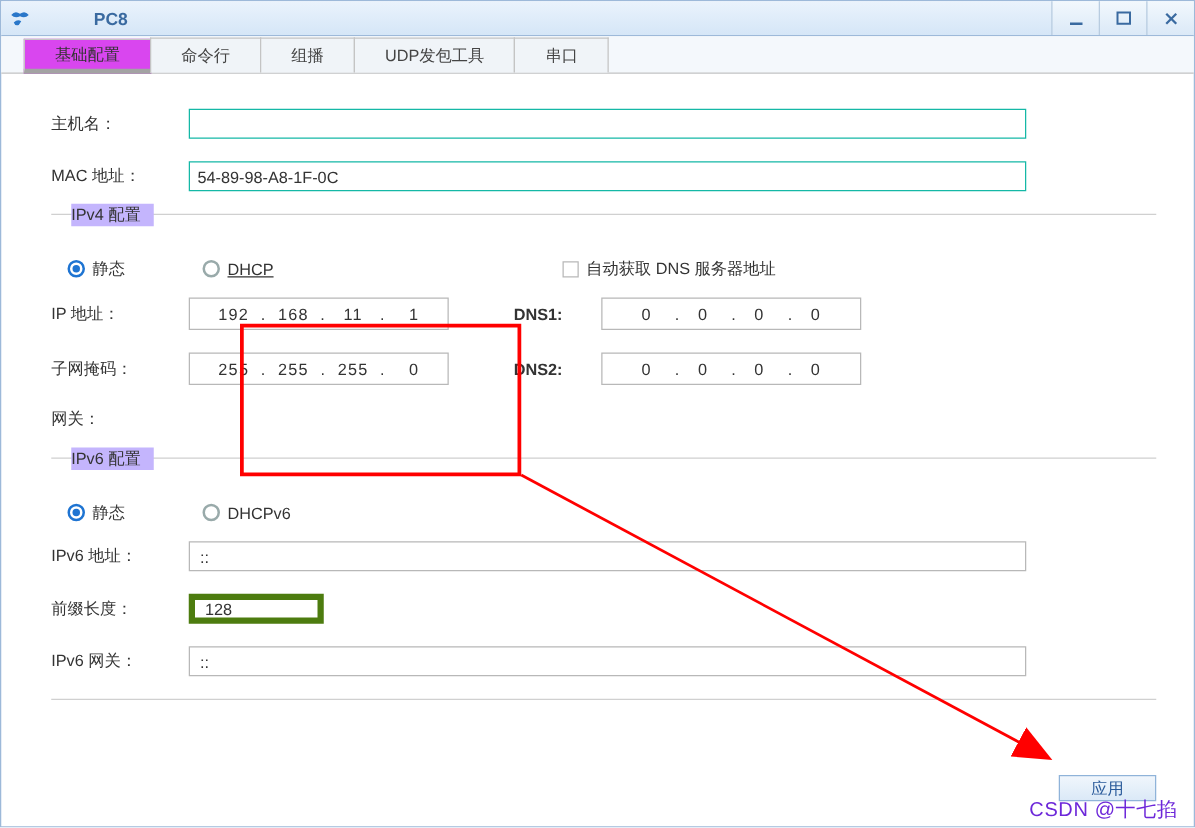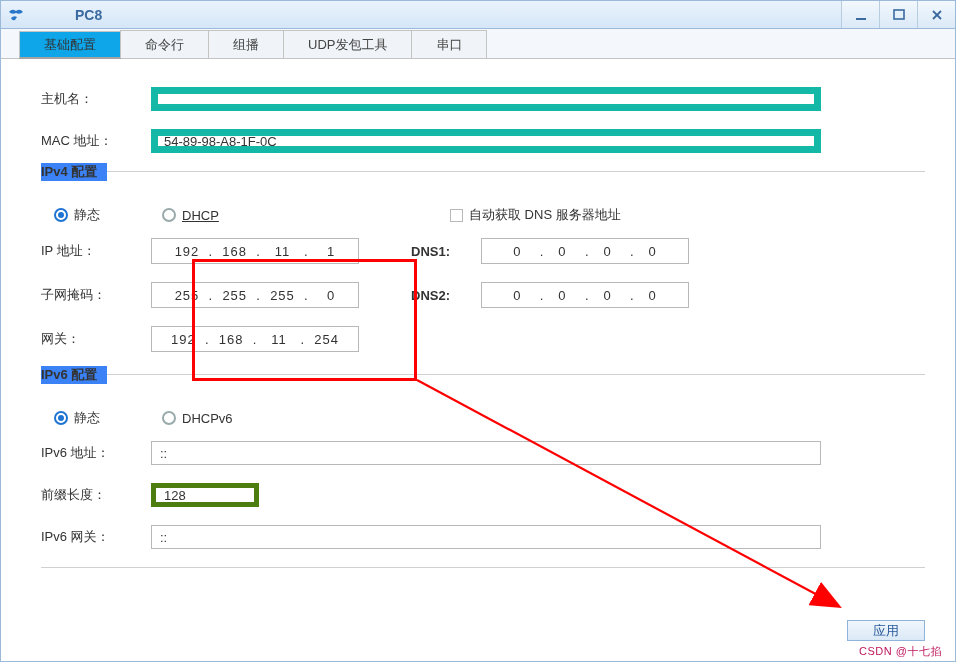--- a/index.html
+++ b/index.html
@@ -6,47 +6,47 @@
     body { background: #fff; width: 956px; height: 662px; position: relative; }
     .window { width: 956px; height: 662px; border: 1px solid #9db9d9; background: #fff; }
     .titlebar { height: 28px; background: linear-gradient(#eaf3fc, #d5e6f7); border-bottom: 1px solid #9db9d9; display: flex; align-items: center; padding-left: 6px; gap: 44px; }
     .app-icon { width: 18px; height: 18px; margin-right: 6px; display: flex; align-items: center; justify-content: center; }
     .titlebar-title { color: #3a6aa0; font-weight: bold; font-size: 14px; flex: 1; }
     .win-controls { display: flex; height: 100%; }
     .win-btn { width: 38px; height: 100%; border-left: 1px solid #b8cce0; display: flex; align-items: center; justify-content: center; cursor: pointer; background: linear-gradient(#f2f8fd, #dbe9f7); color: #3a6aa0; font-weight: bold; }
     .win-btn:last-child { border-right: none; }
     .tabstrip { height: 30px; background: #f4f8fc; border-bottom: 1px solid #c4c4c4; display: flex; align-items: flex-end; padding-left: 18px; }
     .tab { height: 28px; padding: 0 24px; display: flex; align-items: center; border: 1px solid #c4c4c4; border-bottom: none; margin-right: -1px; background: #f0f4f8; color: #444; cursor: pointer; position: relative; }
-    .tab.active { background: #0ea5e9; color: #333; border-bottom: 2px solid #a3a3a3; margin-bottom: -1px; }
+    .tab.active { background: #d946ef; color: #333; border-bottom: 4px solid #a3a3a3; margin-bottom: -1px; }
     .panel { padding: 28px 30px 0 40px; position: relative; }
     .row { display: flex; align-items: center; margin-bottom: 18px; }
     .label-cell { width: 110px; color: #333; }
-    .full-input { width: 670px; height: 24px; border: 7px solid #14b8a6; padding: 0 6px; color: #333; background: #fff; }
+    .full-input { width: 670px; height: 24px; border: 1px solid #14b8a6; padding: 0 6px; color: #333; background: #fff; }
     .fieldset { border: none; position: relative; border-top: 1px solid #d0d0d0; margin-top: 4px; padding-top: 34px; }
-    .legend { position: absolute; top: -9px; left: 0; background: #3b82f6; padding-right: 10px; color: #333; font-weight: bold; }
+    .legend { position: absolute; top: -9px; left: 16px; background: #c4b5fd; padding-right: 10px; color: #333; font-weight: normal; }
     .radio-row { display: flex; align-items: center; margin-bottom: 14px; padding-left: 2px; }
     .radio-group { display: flex; align-items: center; margin-right: 26px; color: #333; margin-left: 11px; }
     .radio-group.col2 { margin-left: 0; }
     .radio { width: 14px; height: 14px; border: 2px solid #9aa; border-radius: 50%; margin-right: 6px; display: inline-flex; align-items: center; justify-content: center; }
     .radio.checked { border-color: #1e74d2; }
     .radio.checked::after { content: ''; width: 6px; height: 6px; border-radius: 50%; background: #1e74d2; }
     .checkbox { width: 13px; height: 13px; border: 1px solid #b8b8b8; margin-right: 6px; display: inline-block; background: #fff; }
     .two-col { display: flex; }
     .col-left { width: 330px; }
     .col-right { width: 360px; padding-left: 40px; }
     .ip-input { width: 208px; height: 26px; border: 1px solid #b8b8b8; text-align: center; padding: 0 6px; color: #333; background: #fff; font-family: Arial; letter-spacing: 1px;}
     .dns-lab { width: 70px; color: #333; font-weight: bold;}
     .ipv6-input { width: 670px; height: 24px; border: 1px solid #b8b8b8; padding: 0 8px; color: #333; background: #fff;}
     .small-input { width: 108px; height: 24px; border: 5px solid #4d7c0f; padding: 0 8px; color: #333; background: #fff;}
     .bottom-line { border-top: 1px solid #d0d0d0; margin-top: 10px; }
     .apply-btn { position: absolute; right: 30px; bottom: 18px; width: 78px; height: 21px; background: linear-gradient(#f0f6fc, #dbe9f7); border: 1px solid #8fb3d9; color: #2a5a9a; display: flex; align-items: center; justify-content: center; cursor: pointer; text-align: right; }
     .red-box { position: absolute; border: 3px solid #ff0000; pointer-events:none; }
     .rb1 { left: 192px; top: 259px; width: 225px; height: 122px; }
     svg.arrow { position: absolute; left: 0; top: 0; pointer-events: none; }
-    .watermark { position: absolute; right: 14px; bottom: 3px; color: #be185d; font-size: 11px; letter-spacing: 0.5px; pointer-events:none; }
+    .watermark { position: absolute; right: 14px; bottom: 3px; color: #6d28d9; font-size: 16px; letter-spacing: 0.5px; pointer-events:none; }
   </style>
 </head>
 <body>
 
 <div class="window">
 
   <div class="titlebar">
     <span class="app-icon">
       <svg width="18" height="18" viewBox="0 0 18 18">
           <path d="M2 6 Q5 2 9 5 Q13 2 16 6 Q13 9 9 7 Q5 9 2 6 Z M4 12 Q7 9 10 11 L8 14 Q5 15 4 12 Z" fill="#2a77c9"></path>
@@ -118,21 +118,20 @@
           <div class="row">
             <div class="label-cell">IP 地址：</div>
             <input class="ip-input" value="192  .  168  .   11   .    1" style="">
           </div>
           <div class="row">
             <div class="label-cell">子网掩码：</div>
             <input class="ip-input" value="255  .  255  .  255  .    0" style="">
           </div>
           <div class="row">
             <div class="label-cell">网关：</div>
-            <input class="ip-input" value="192  .  168  .   11   .  254" style="">
           </div>
         </div>
         <div class="col-right">
           <div class="row">
             <div class="dns-lab">DNS1:</div>
             <input class="ip-input" value="0    .   0    .   0    .   0" style="">
           </div>
           <div class="row">
             <div class="dns-lab">DNS2:</div>
             <input class="ip-input" value="0    .   0    .   0    .   0" style="">

